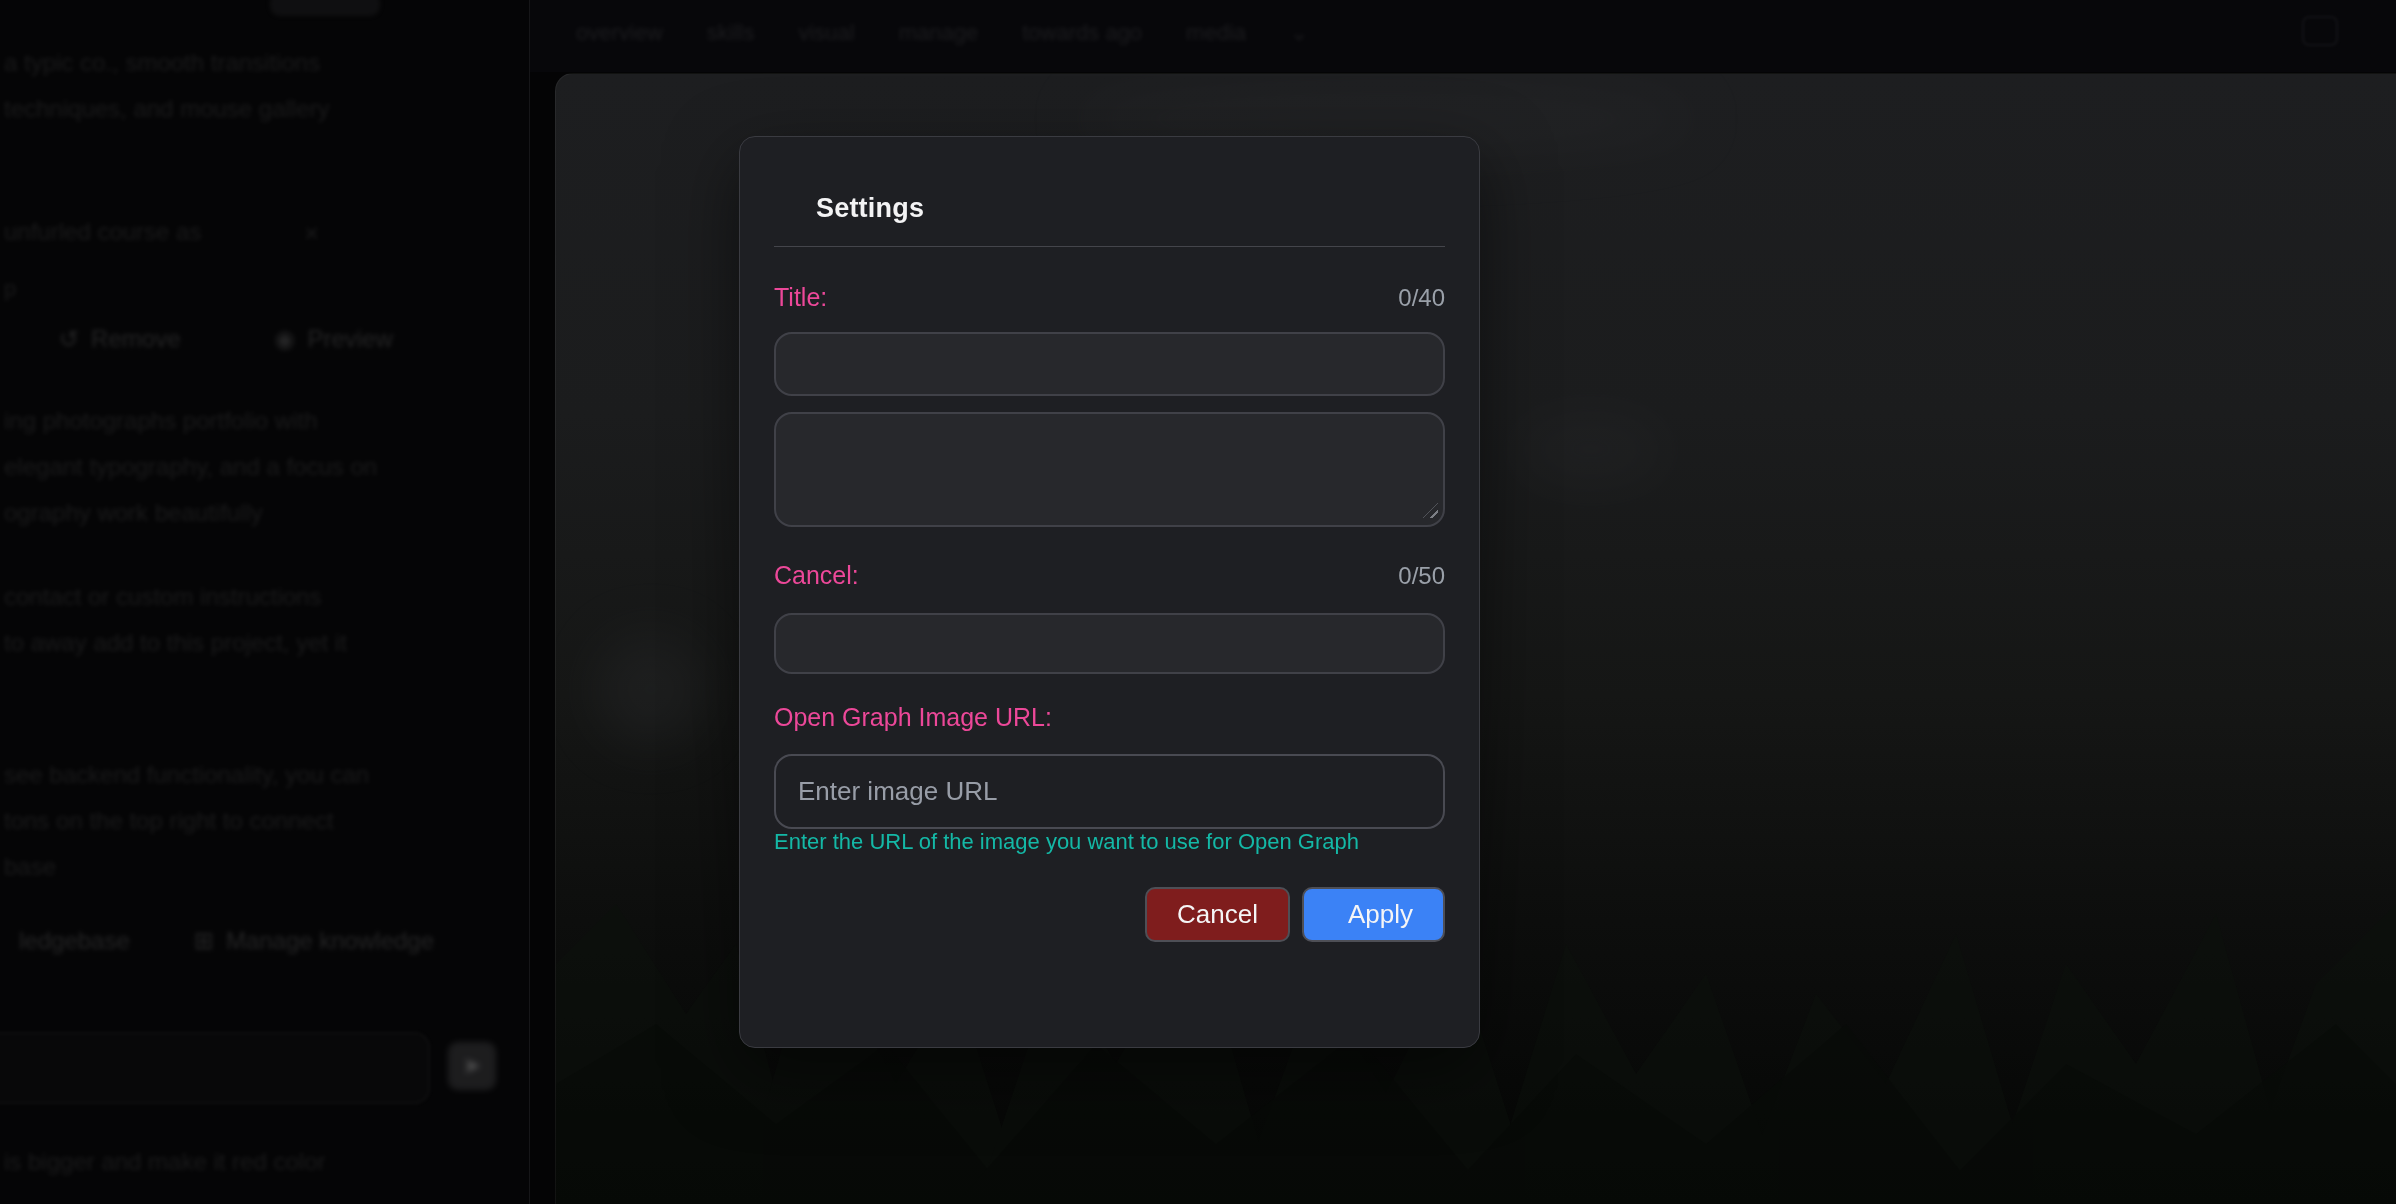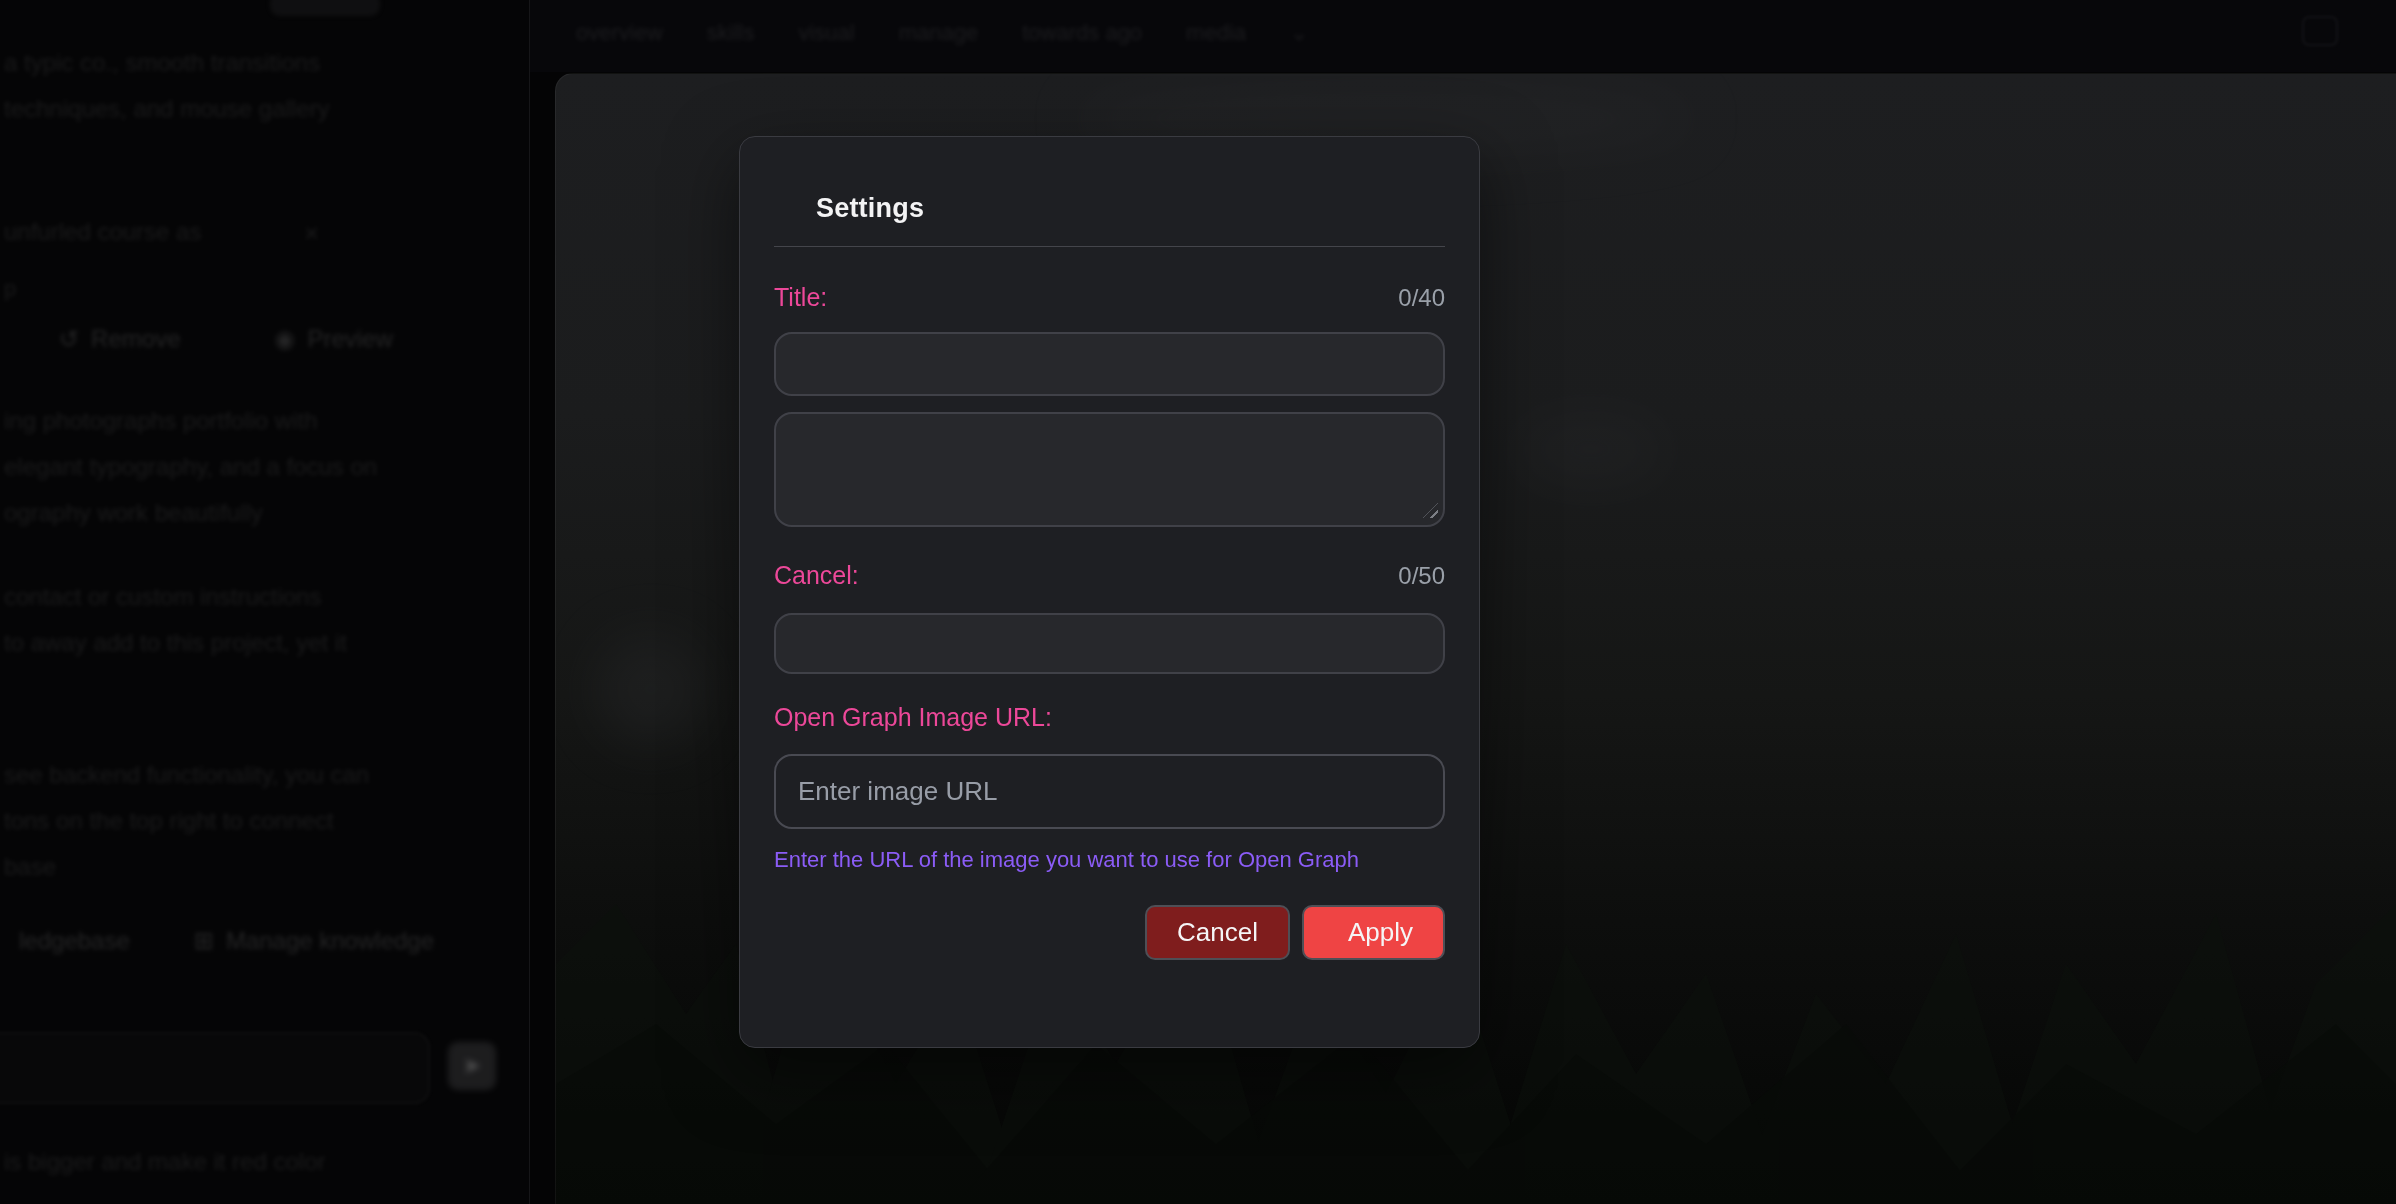--- a/index.html
+++ b/index.html
@@ -49,27 +49,27 @@
   .text-input { width:100%; height:64px; border-radius:18px; background:#27282c; border:2px solid #404148;
     color:#e8e8ea; font-size:26px; padding:0 22px; outline:none; font-family:inherit; }
   .textarea-wrap { position:relative; }
   textarea.text-input { height:115px; resize:none; padding-top:14px; display:block; }
   .resize-handle { position:absolute; right:7px; bottom:9px; width:15px; height:15px;
     background:repeating-linear-gradient(-45deg, transparent 0 4px, #85888f 4px 6px);
     clip-path:polygon(100% 0, 100% 100%, 0 100%); opacity:.9; }
 
   .og-input { background:#1e1f23; border:2px solid #494a52; height:75px; }
   .og-input::placeholder { color:#989da7; }
-  .helper { margin-top:18px; font-size:22px; color:#8b5cf6; }
+  .helper { font-size:22px; color:#14b8a6; }
 
   .footer { margin-top:32px; display:flex; justify-content:flex-end; gap:12px; }
   .btn { height:55px; border-radius:10px; border:2px solid #4e4f56; color:#f5f5f6; font-size:26px;
     font-family:inherit; padding:0 30px; cursor:pointer; }
   .btn-cancel { background:#7f1d1d; }
-  .btn-apply { background:#ef4444;padding-left:44px; }
+  .btn-apply { background:#3b82f6;padding-left:44px; }
 
   .mt-36{margin-top:36px} .mt-26{margin-top:26px} .mt-34{margin-top:34px} .mt-29{margin-top:29px}
   .mt-20{margin-top:20px} .mt-16{margin-top:16px} .mt-23{margin-top:23px} .mt-22{margin-top:22px}
 </style>
 </head>
 <body>
 
 <div class="app">
 
   <div class="sidebar">

